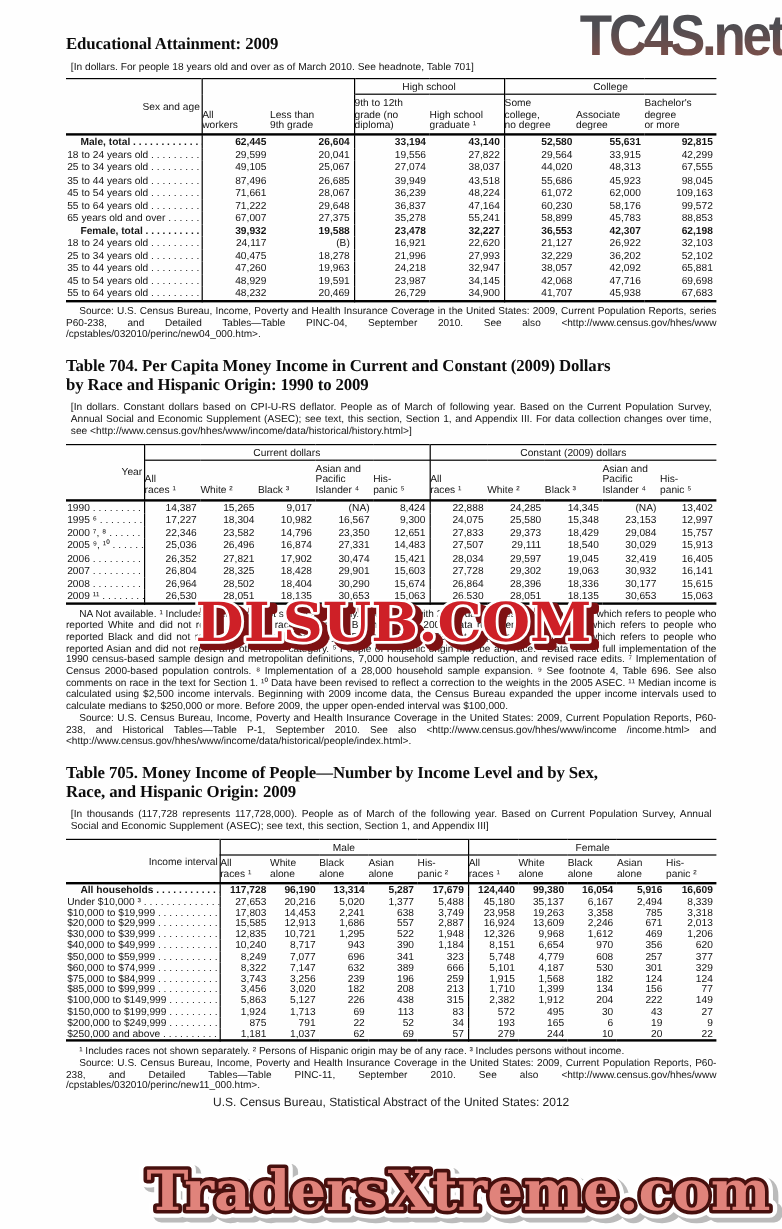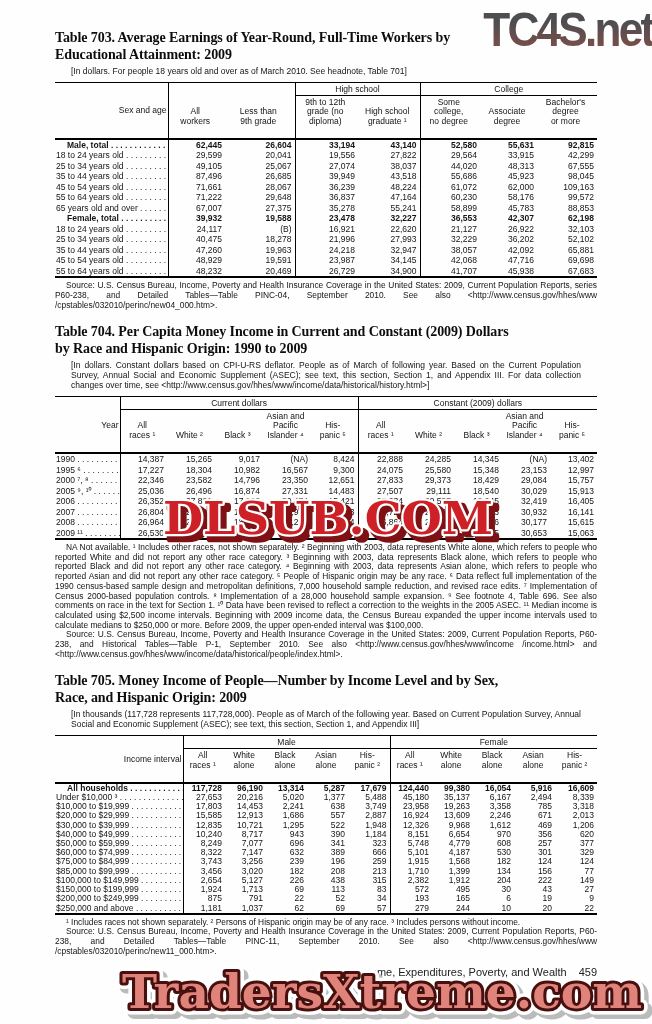--- a/index.html
+++ b/index.html
@@ -2,29 +2,29 @@
 <html><head>
 <meta charset="utf-8">
 <style>
   html,body{margin:0;padding:0}
   body{width:652px;height:1024px;position:relative;background:#fefefe;
        font-family:"Liberation Sans",sans-serif;color:#141414;overflow:hidden}
   .content{position:absolute;left:55px;top:0;width:542px}
   .pad-top{height:30px}
   .ttl{font-family:"Liberation Serif",serif;font-weight:bold;font-size:14px;
        line-height:16.5px;letter-spacing:-0.1px;color:#0d0d0d}
-  .headnote{font-size:8.5px;line-height:9.9px;text-align:justify;margin:4px 16px 5px}
+  .headnote{font-size:8.5px;line-height:9.9px;text-align:justify;margin:4px 4px 5px}
   table{border-collapse:collapse;table-layout:fixed;width:542px}
   .tbl{border-top:1px solid #000;border-bottom:2px solid #000}
   thead{border-bottom:2px solid #000}
   th{font-weight:normal;font-size:8.5px}
   .grp{text-align:center;vertical-align:bottom;border-bottom:1px solid #000;
        height:12px;line-height:11px;padding:0}
   .grp.empty{border-bottom:none}
-  .colh{line-height:9.3px;text-align:center;vertical-align:bottom;padding:2px 3px 12px 0}
+  .colh{line-height:9.3px;text-align:left;vertical-align:bottom;padding:2px 3px 2px 0}
   .stubh{text-align:right;vertical-align:middle}
   td{font-size:8.5px;text-align:right;padding:0 3px 0 0;overflow:hidden;white-space:nowrap}
   #t703 td{line-height:10.5px}
   #t704 td{line-height:10.5px}
   #t705 td{line-height:9.2px}
   .stub{text-align:left;padding:0 0 0 1px}
   .ind{padding-left:12px}
   tr.bold{font-weight:bold}
   .vr{border-right:1px solid #000}
   .fnblock{margin-top:3px}
@@ -40,21 +40,20 @@
   #wm-bot{left:110px;top:963px}
 </style>
 </head>
 <body>
 
 <div class="content">
   <div class="pad-top"></div>
 
   <section>
     <div class="ttl">
-      <div>Table 703. Average Earnings of Year-Round, Full-Time Workers by</div>
       <div>Educational Attainment: 2009</div>
     </div>
     <div class="headnote">[In dollars. For people 18 years old and over as of March 2010. See headnote, Table 701]</div>
     <table id="t703" class="tbl">
         <colgroup>
           <col style="width: 113px;">
           <col style="width: 57px;">
           <col style="width: 70px;">
           <col style="width: 63px;">
           <col style="width: 62px;">
@@ -534,21 +533,21 @@
             <td>208</td>
             <td class="vr">213</td>
             <td>1,710</td>
             <td>1,399</td>
             <td>134</td>
             <td>156</td>
             <td>77</td>
           </tr>
           <tr>
             <td class="stub vr">$100,000 to $149,999 . . . . . . . . . . . . . . . . . . . . . . . . . . . . . .</td>
-            <td>2,654</td>
+            <td>5,863</td>
             <td>5,127</td>
             <td>226</td>
             <td>438</td>
             <td class="vr">315</td>
             <td>2,382</td>
             <td>1,912</td>
             <td>204</td>
             <td>222</td>
             <td>149</td>
           </tr>
@@ -592,23 +591,20 @@
             <td>22</td>
           </tr>
         </tbody>
       </table>
     <div class="fnblock">
         <p class="fn"><span>¹ Includes races not shown separately. ² Persons of Hispanic origin may be of any race. ³ Includes persons without income.</span></p>
         <p class="fn"><span>Source: U.S. Census Bureau, </span><span class="it">Income, Poverty and Health Insurance Coverage in the United States: 2009</span><span>, Current Population Reports, P60-238, and Detailed Tables—Table PINC-11, September 2010. See also &lt;http://www.census.gov/hhes/www /cpstables/032010/perinc/new11_000.htm&gt;.</span></p>
       </div>
   </section>
 
-  <div class="pfoot-line1">
-    <span>Income, Expenditures, Poverty, and Wealth</span><span class="pgnum">459</span>
-  </div>
   <div class="pfoot-line2">U.S. Census Bureau, Statistical Abstract of the United States: 2012</div>
 </div>
 
 <svg id="wm-top" class="wm" width="330" height="62">
   <defs>
     <linearGradient id="gradTop" x1="0" y1="0" x2="0" y2="1">
       <stop offset="0.35" stop-color="#454449"></stop>
       <stop offset="1" stop-color="#82463d"></stop>
     </linearGradient>
   </defs>

